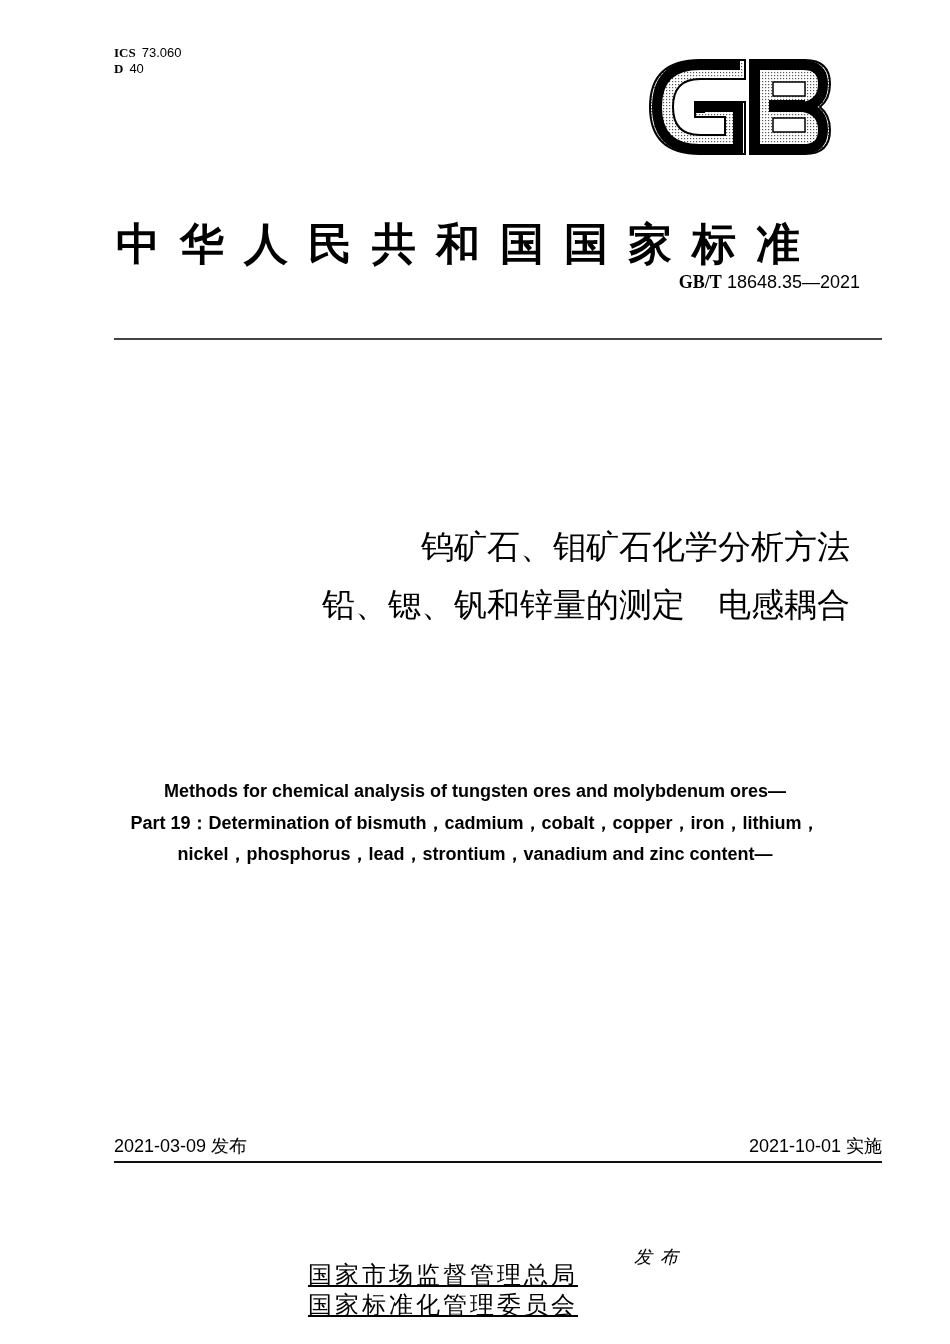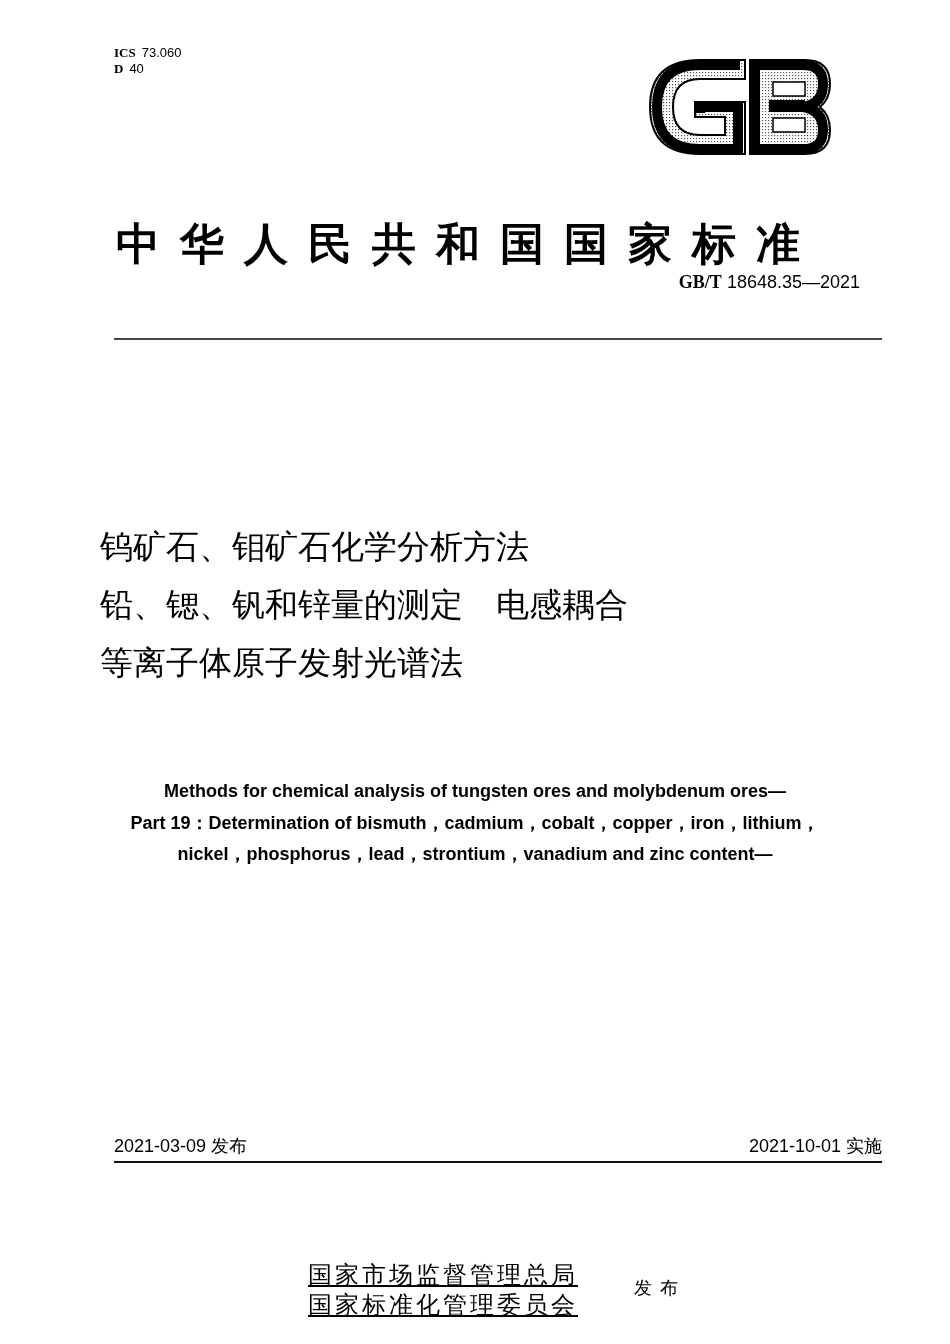--- a/index.html
+++ b/index.html
@@ -6,27 +6,27 @@
   body { width: 950px; height: 1344px; position: relative; overflow: hidden; color: #000; }
   .abs { position: absolute; }
   .ics { left: 114px; top: 45px; font-family: "Liberation Serif", serif; font-size: 13px; line-height: 16px; }
   .ics b { font-weight: bold; margin-right: 6px; }
   .ics span.v { font-family: "Liberation Sans", sans-serif; font-size: 13px; }
   .logo { left: 645px; top: 57px; width: 188px; height: 100px; }
   .std-title { left: 116px; top: 182px; width: 772px; font-family: Liberation Sans, sans-serif; font-weight: bold; font-size: 44px; line-height: 52px; letter-spacing: 20px; white-space: nowrap; margin-top: 36px; }
   .std-no { right: 90px; top: 272px; font-family: "Liberation Sans", sans-serif; font-size: 18px; }
   .std-no .gb { font-family: "Liberation Serif", serif; font-weight: bold; }
   .rule-top { left: 114px; top: 338px; width: 768px; height: 2px; background: #444; }
-  .cn-title { left: 100px; top: 518px; width: 750px; text-align: left; font-family: "DejaVu Sans", sans-serif; font-size: 33px; line-height: 58px; }
+  .cn-title { left: 100px; top: 518px; width: 750px; text-align: right; font-family: "DejaVu Sans", sans-serif; font-size: 33px; line-height: 58px; }
   .en-title { left: 100px; top: 776px; width: 750px; text-align: center; font-family: Liberation Sans, sans-serif; font-weight: bold; font-size: 18px; line-height: 31.5px; }
   .date-pub { left: 114px; top: 1134px; font-family: "Liberation Sans", sans-serif; font-size: 18px; }
   .date-impl { right: 68px; top: 1134px; font-family: "Liberation Sans", sans-serif; font-size: 18px; }
   .rule-bottom { left: 114px; top: 1161px; width: 768px; height: 1.5px; background: #111; }
   .issuers { left: 308px; top: 1260px; font-family: "DejaVu Serif", serif; font-size: 24px; line-height: 30px; letter-spacing: 3px; text-decoration: underline; }
-  .issue-word { left: 634px; top: 1276px; font-family: "DejaVu Serif", serif; font-size: 18px; letter-spacing: 8px; }
+  .issue-word { left: 634px; top: 1245px; font-family: "DejaVu Serif", serif; font-size: 18px; letter-spacing: 8px; font-style: italic; }
 </style>
 </head>
 <body>
 
 <div class="abs ics">
   <div><b>ICS</b><span class="v">73.060</span></div>
   <div><b>D</b><span class="v">40</span></div>
 </div>
 
 <div class="abs logo">
@@ -54,21 +54,20 @@
 <div class="abs std-no">
   <span class="gb">GB/T</span>
   <span>18648.35—2021</span>
 </div>
 
 <div class="abs rule-top"></div>
 
 <div class="abs cn-title">
   <div>钨矿石、钼矿石化学分析方法</div>
   <div>铅、锶、钒和锌量的测定　电感耦合</div>
-  <div>等离子体原子发射光谱法</div>
 </div>
 
 <div class="abs en-title">
   <div>Methods for chemical analysis of tungsten ores and molybdenum ores—</div>
   <div>Part 19：Determination of bismuth，cadmium，cobalt，copper，iron，lithium，</div>
   <div>nickel，phosphorus，lead，strontium，vanadium and zinc content—</div>
 </div>
 
 <div class="abs date-pub">2021-03-09 发布</div>
 <div class="abs date-impl">2021-10-01 实施</div>

